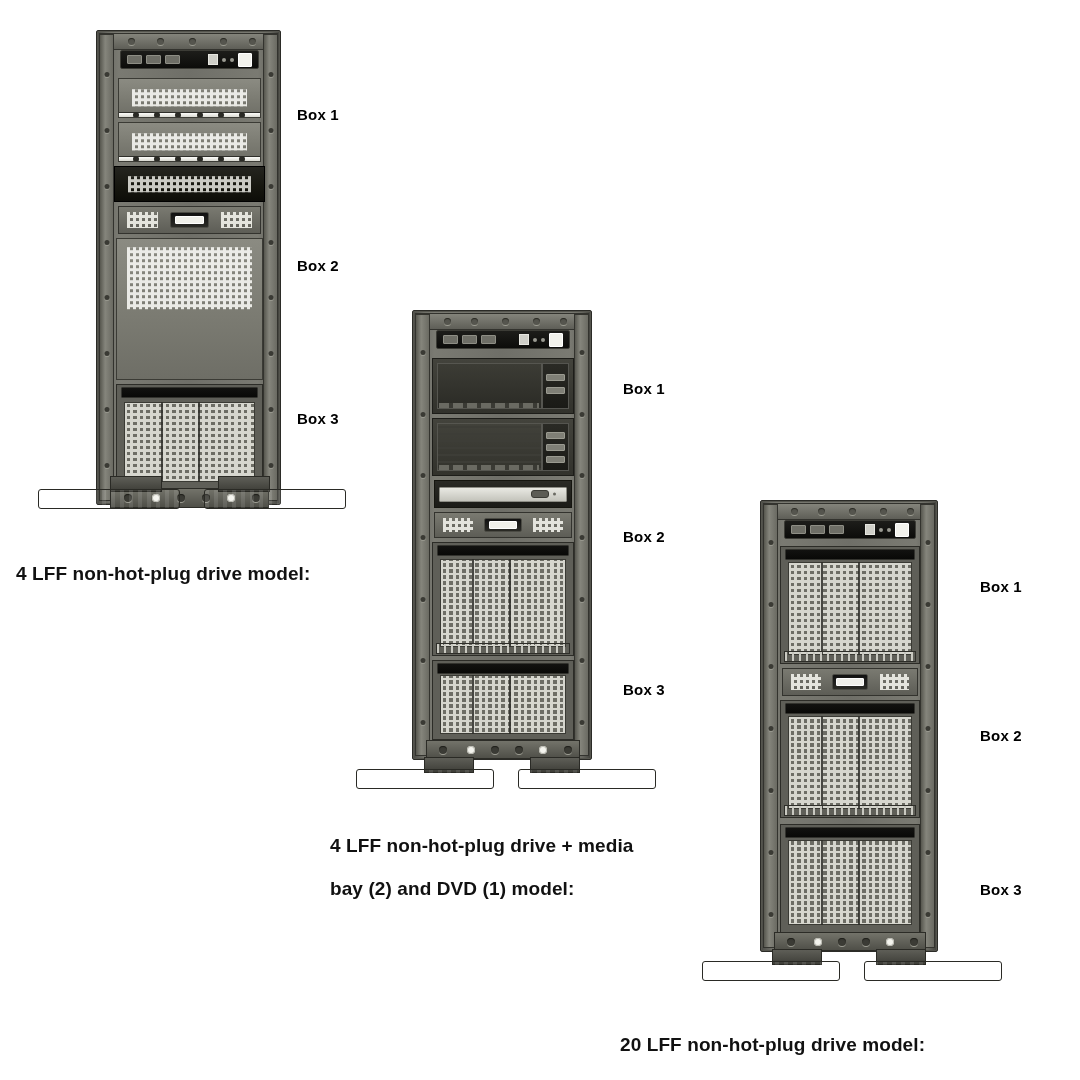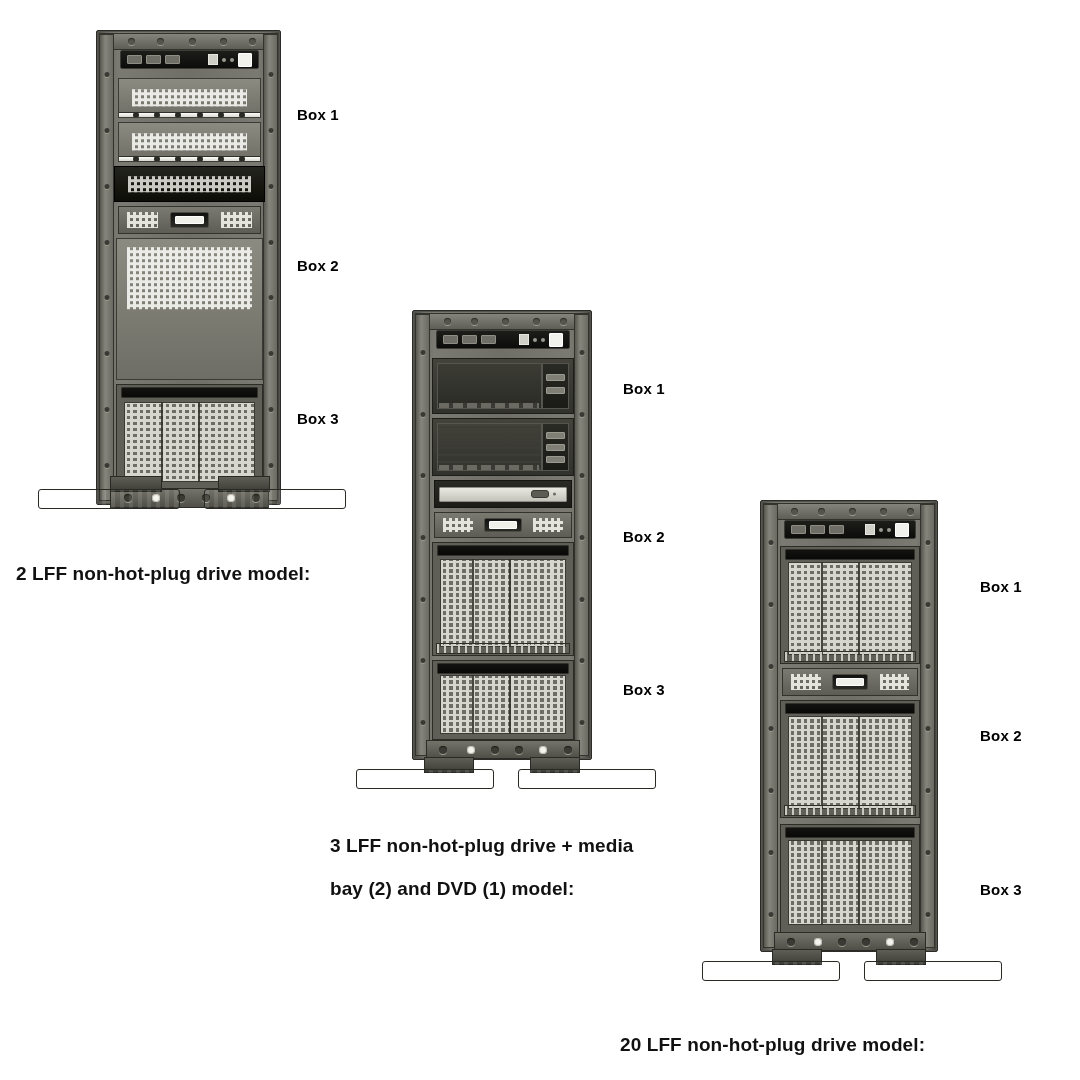--- a/index.html
+++ b/index.html
@@ -339,21 +339,21 @@
   </div>
   <div class="ankle" style="left:110px;top:476px;width:50px;"></div>
   <div class="ankle" style="left:218px;top:476px;width:50px;"></div>
   <div class="foot" style="left:38px;top:489px;width:140px;"></div>
   <div class="foot" style="left:204px;top:489px;width:140px;"></div>
 
   <div class="callout" style="left:297px;top:106px;">Box 1</div>
   <div class="callout" style="left:297px;top:257px;">Box 2</div>
   <div class="callout" style="left:297px;top:410px;">Box 3</div>
 
-  <div class="caption" style="left:16px;top:561px;">2 LFF non-hot-plug drive model:</div>
+  <div class="caption" style="left:16px;top:561px;">4 LFF non-hot-plug drive model:</div>
 
   <div class="tower" style="left:412px;top:310px;width:180px;height:450px;">
     <div class="chassis"></div>
 
     <div class="topcap">
       <i style="left:16%"></i>
         <i style="left:32%"></i>
         <i style="left:50%"></i>
       <i style="left:68%"></i>
         <i style="left:84%"></i>
@@ -448,21 +448,21 @@
   </div>
   <div class="ankle" style="left:424px;top:757px;width:48px;"></div>
   <div class="ankle" style="left:530px;top:757px;width:48px;"></div>
   <div class="foot" style="left:356px;top:769px;width:136px;"></div>
   <div class="foot" style="left:518px;top:769px;width:136px;"></div>
 
   <div class="callout" style="left:623px;top:380px;">Box 1</div>
   <div class="callout" style="left:623px;top:528px;">Box 2</div>
   <div class="callout" style="left:623px;top:681px;">Box 3</div>
 
-  <div class="caption" style="left:330px;top:833px;">3 LFF non-hot-plug drive + media</div>
+  <div class="caption" style="left:330px;top:833px;">4 LFF non-hot-plug drive + media</div>
   <div class="caption" style="left:330px;top:876px;">bay (2) and DVD (1) model:</div>
 
   <div class="tower" style="left:760px;top:500px;width:178px;height:452px;">
     <div class="chassis"></div>
 
     <div class="topcap">
       <i style="left:16%"></i>
         <i style="left:32%"></i>
         <i style="left:50%"></i>
       <i style="left:68%"></i>

